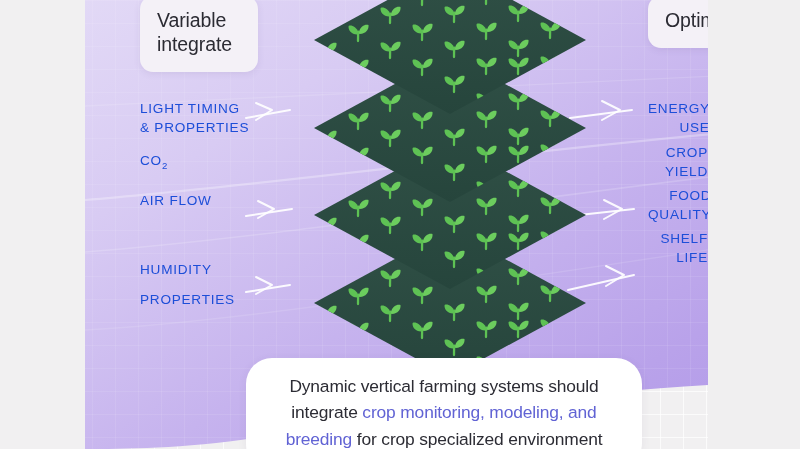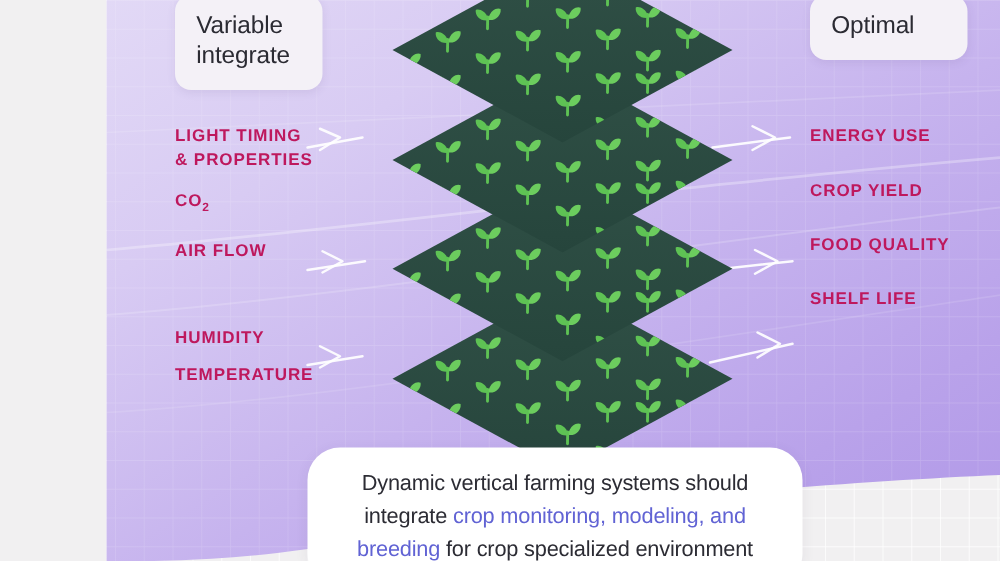--- a/index.html
+++ b/index.html
@@ -2,21 +2,21 @@
 <html><head>
 <meta charset="utf-8">
 <style>
   * { margin:0; padding:0; box-sizing:border-box; }
   html,body { width:800px; height:449px; overflow:hidden; }
   body {
     font-family:"Liberation Sans", sans-serif;
     background:#f0eff0;
     position:relative;
   }
-  #stage { position:absolute; inset:0; width:800px; height:449px; overflow:hidden; }
+  #stage { position:absolute; inset:0; width:708px; height:449px; overflow:hidden; }
 
   
   .bg-base { position:absolute; inset:0; background:#f1f0f1; }
 
   .bg-grid-bottom {
     position:absolute; left:85px; top:0; right:0; bottom:0;
     background-image:
       linear-gradient(to right, rgba(255,255,255,.75) 1px, transparent 1px),
       linear-gradient(to bottom, rgba(255,255,255,.75) 1px, transparent 1px);
     background-size:23px 23px;
@@ -37,23 +37,23 @@
     box-shadow:0 2px 7px rgba(90,70,130,.10);
   }
   #box-variable { left:140px; top:-4px; width:118px; }
   #box-optimal  { left:648px; top:-4px; width:126px; }
 
   
   .side-label {
     position:absolute;
     font-size:13.6px;
     letter-spacing:.75px;
-    color:#be185d;
+    color:#1d4ed8;
     line-height:1.38;
-    font-weight:700;
+    font-weight:400;
   }
   .side-left  { left:140px; }
   .side-right { left:648px;text-align:right; }
 
   .side-label sub { font-size:9.6px; letter-spacing:0; }
 
   
   .stack { position:absolute; left:0; top:0; width:800px; height:449px; }
 
   
@@ -302,21 +302,21 @@
   <div class="side-label side-left" style="top:152px">
     <div><span>CO</span><sub>2</sub></div>
   </div>
   <div class="side-label side-left" style="top:192px">
     <div>AIR FLOW</div>
   </div>
   <div class="side-label side-left" style="top:261px">
     <div>HUMIDITY</div>
   </div>
   <div class="side-label side-left" style="top:291px">
-    <div>TEMPERATURE</div>
+    <div>PROPERTIES</div>
   </div>
 
   <div class="side-label side-right" style="top:100px">
     <div>ENERGY USE</div>
   </div>
   <div class="side-label side-right" style="top:144px">
     <div>CROP YIELD</div>
   </div>
   <div class="side-label side-right" style="top:187px">
     <div>FOOD QUALITY</div>

